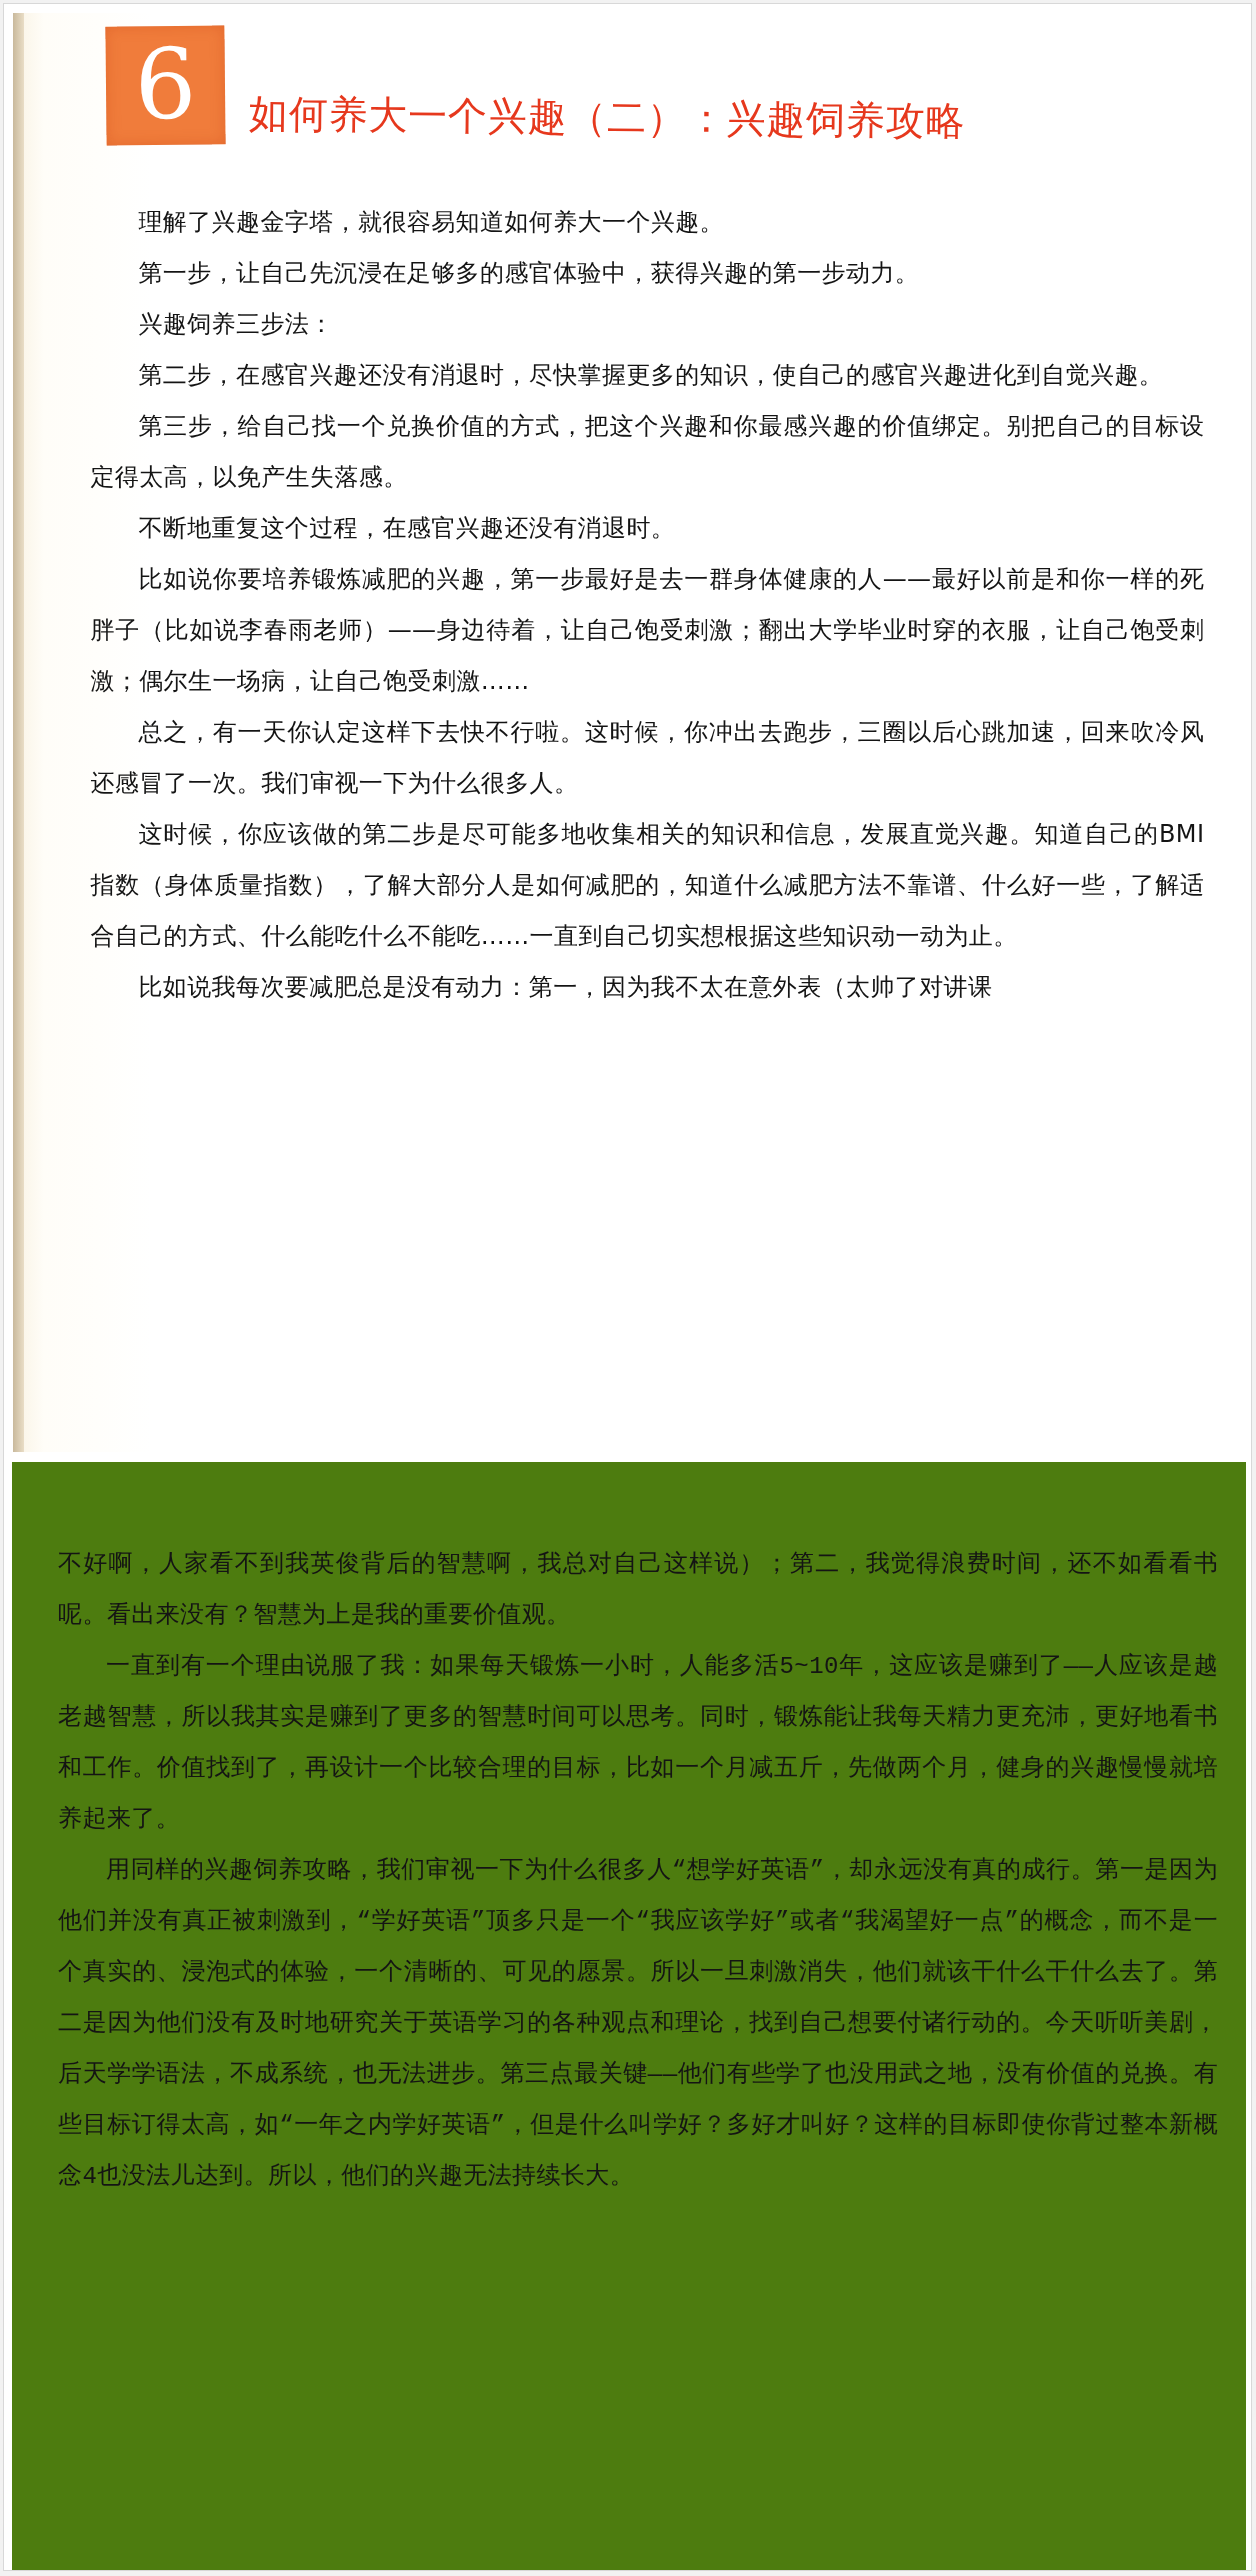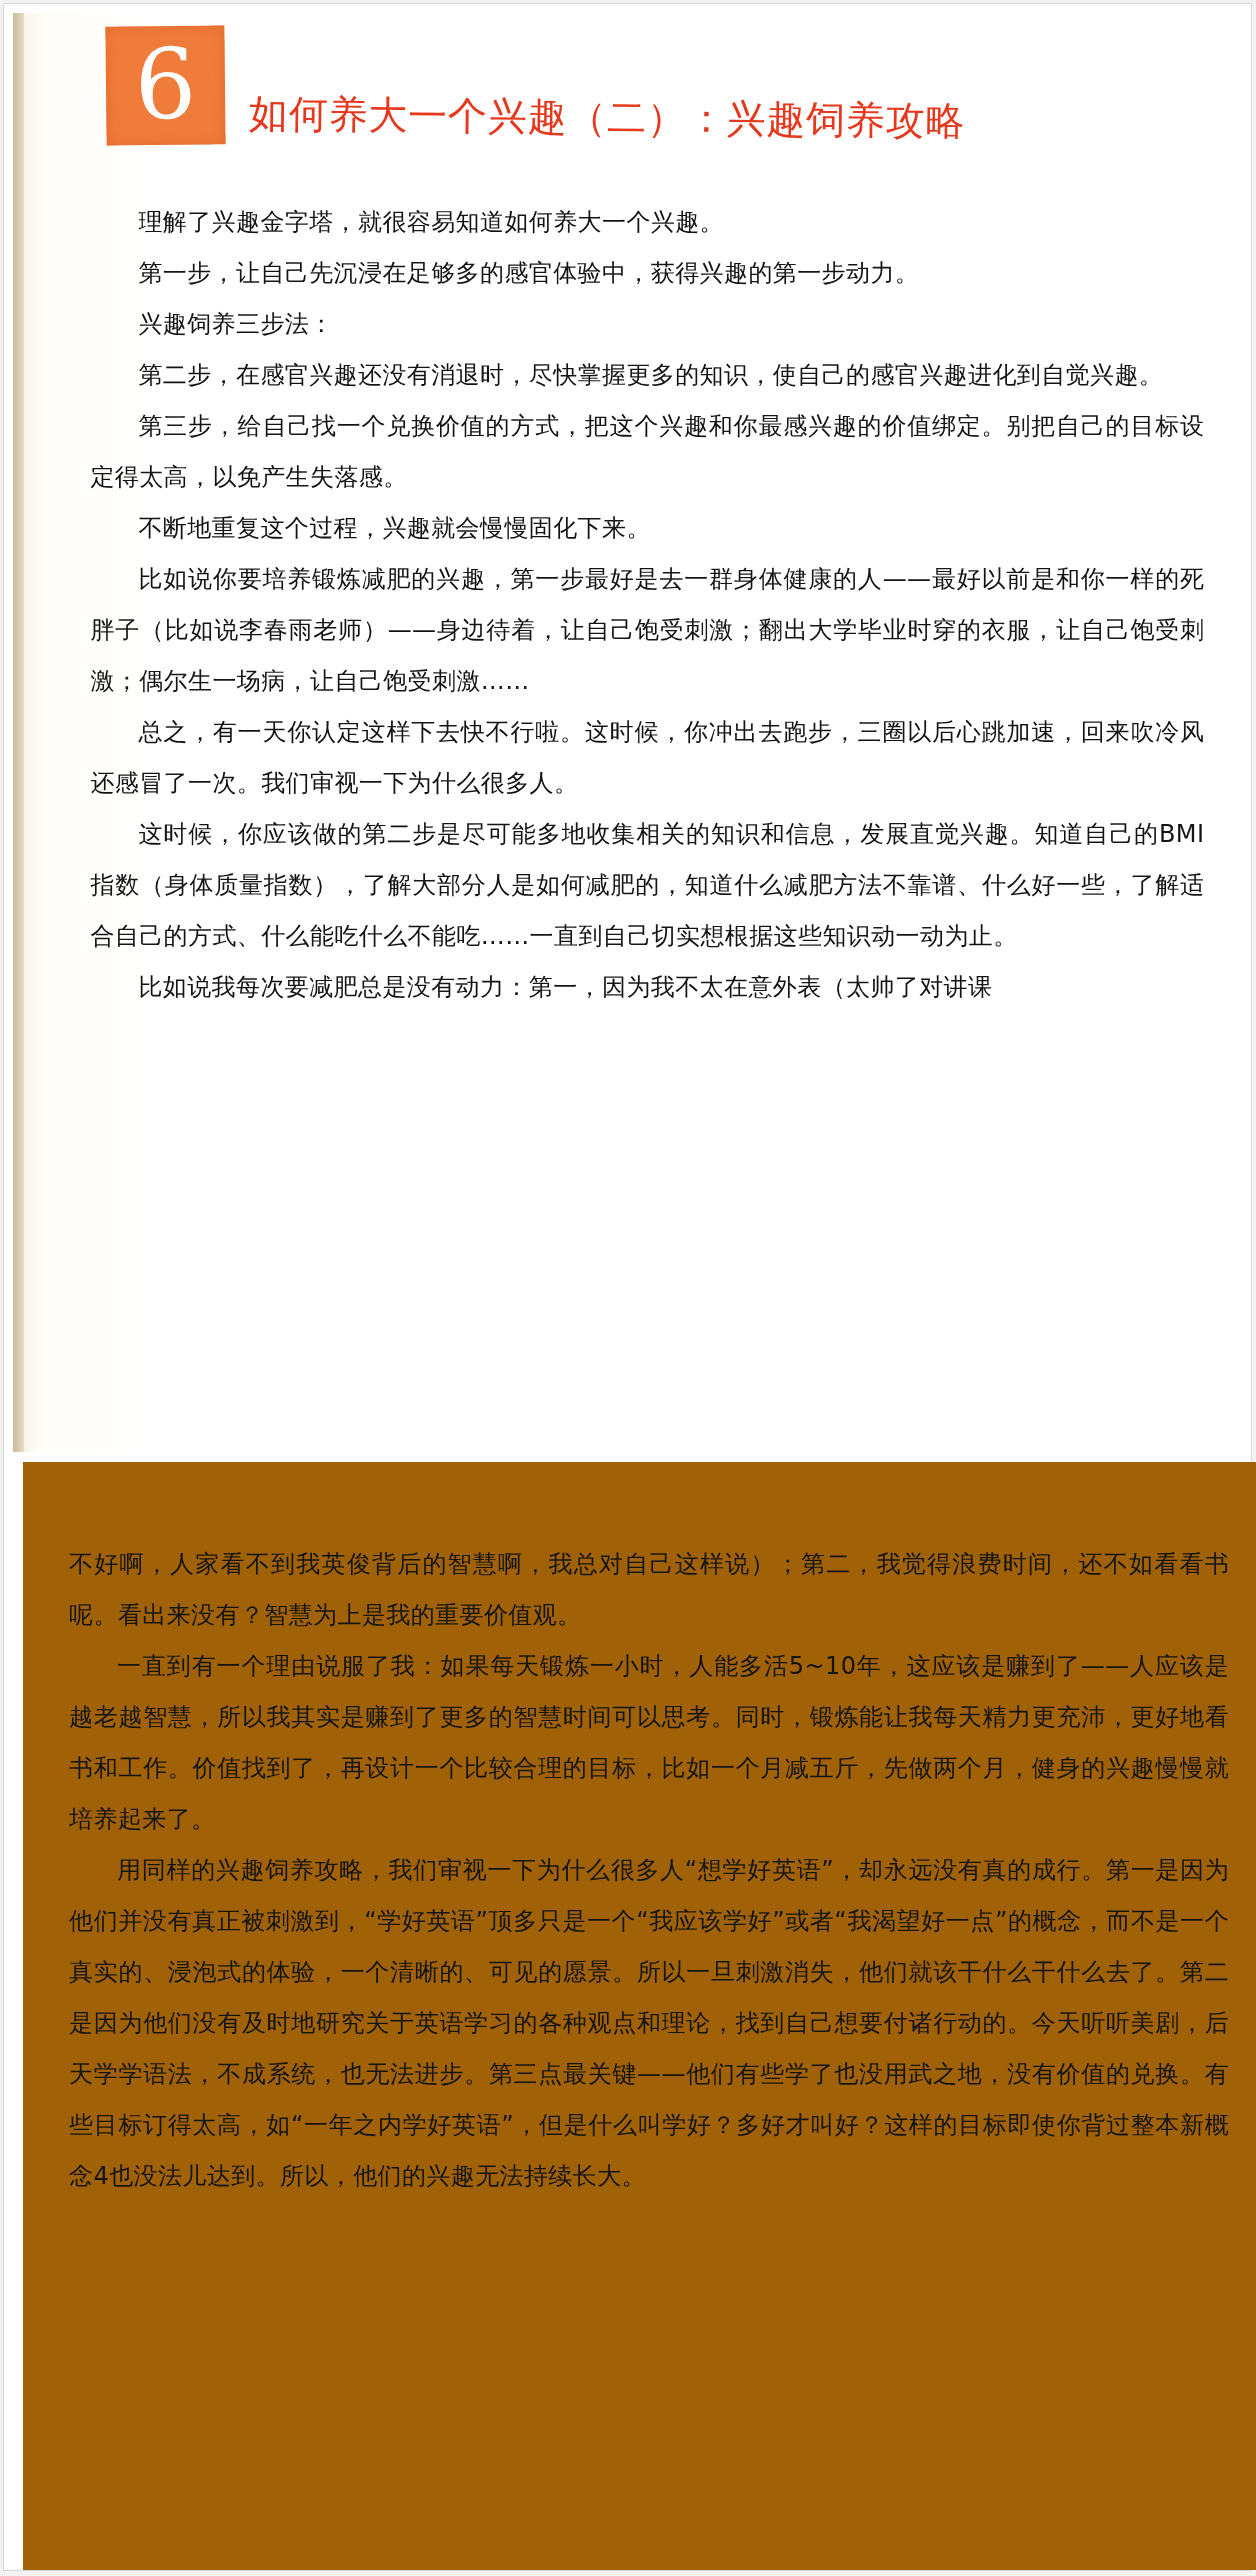--- a/index.html
+++ b/index.html
@@ -22,22 +22,23 @@
   }
   .page-1 {
     left: 9.3px; top: 9.3px; width: 1234px; height: 1439px;
     background: linear-gradient(to right, #efe3cf 0px, #fbf6ea 10.8px, #fffdf8 31px, #fffefb 85px, #ffffff 139px);
   }
   .page-1 .edge {
     position: absolute; left: 0; top: 0; width: 10.8px; height: 100%;
     background: linear-gradient(to right, #c9b99c, #e9ddc6);
   }
   .page-2 {
-    left: 19px; top: 1458px; width: 1234px; height: 1108px;
-    background: #a16207;
+    left: 8px; top: 1458px; width: 1234px; height: 1108px;
+    background: #4d7c0f;
+    font-family: Liberation Mono, monospace;
   }
   .badge {
     position: absolute; left: 93px; top: 12.4px; width: 119px; height: 119px;
     background: #f07c3b;
     box-shadow: inset 0 0 14px rgba(200,70,20,0.35);
     transform: rotate(-0.6deg);
   }
   .badge-num {
     position: absolute; left: 0; right: 0; top: 4.6px;
     text-align: center;
@@ -76,21 +77,21 @@
       <div class="badge-num">6</div>
     </div>
     <div class="chapter-title">如何养大一个兴趣（二）：兴趣饲养攻略</div>
 
     <div class="body-text">
       <p class="para">理解了兴趣金字塔，就很容易知道如何养大一个兴趣。</p>
       <p class="para">第一步，让自己先沉浸在足够多的感官体验中，获得兴趣的第一步动力。</p>
       <p class="para">兴趣饲养三步法：</p>
       <p class="para">第二步，在感官兴趣还没有消退时，尽快掌握更多的知识，使自己的感官兴趣进化到自觉兴趣。</p>
       <p class="para">第三步，给自己找一个兑换价值的方式，把这个兴趣和你最感兴趣的价值绑定。别把自己的目标设定得太高，以免产生失落感。</p>
-      <p class="para">不断地重复这个过程，兴趣就会慢慢固化下来。</p>
+      <p class="para">不断地重复这个过程，在感官兴趣还没有消退时。</p>
       <p class="para">比如说你要培养锻炼减肥的兴趣，第一步最好是去一群身体健康的人——最好以前是和你一样的死胖子（比如说李春雨老师）——身边待着，让自己饱受刺激；翻出大学毕业时穿的衣服，让自己饱受刺激；偶尔生一场病，让自己饱受刺激……</p>
       <p class="para">总之，有一天你认定这样下去快不行啦。这时候，你冲出去跑步，三圈以后心跳加速，回来吹冷风还感冒了一次。我们审视一下为什么很多人。</p>
       <p class="para">这时候，你应该做的第二步是尽可能多地收集相关的知识和信息，发展直觉兴趣。知道自己的BMI指数（身体质量指数），了解大部分人是如何减肥的，知道什么减肥方法不靠谱、什么好一些，了解适合自己的方式、什么能吃什么不能吃……一直到自己切实想根据这些知识动一动为止。</p>
       <p class="para">比如说我每次要减肥总是没有动力：第一，因为我不太在意外表（太帅了对讲课</p>
     </div>
   </div>
 
   <div class="page page-2">
     <div class="body-text">
       <p class="para noindent">不好啊，人家看不到我英俊背后的智慧啊，我总对自己这样说）；第二，我觉得浪费时间，还不如看看书呢。看出来没有？智慧为上是我的重要价值观。</p>

